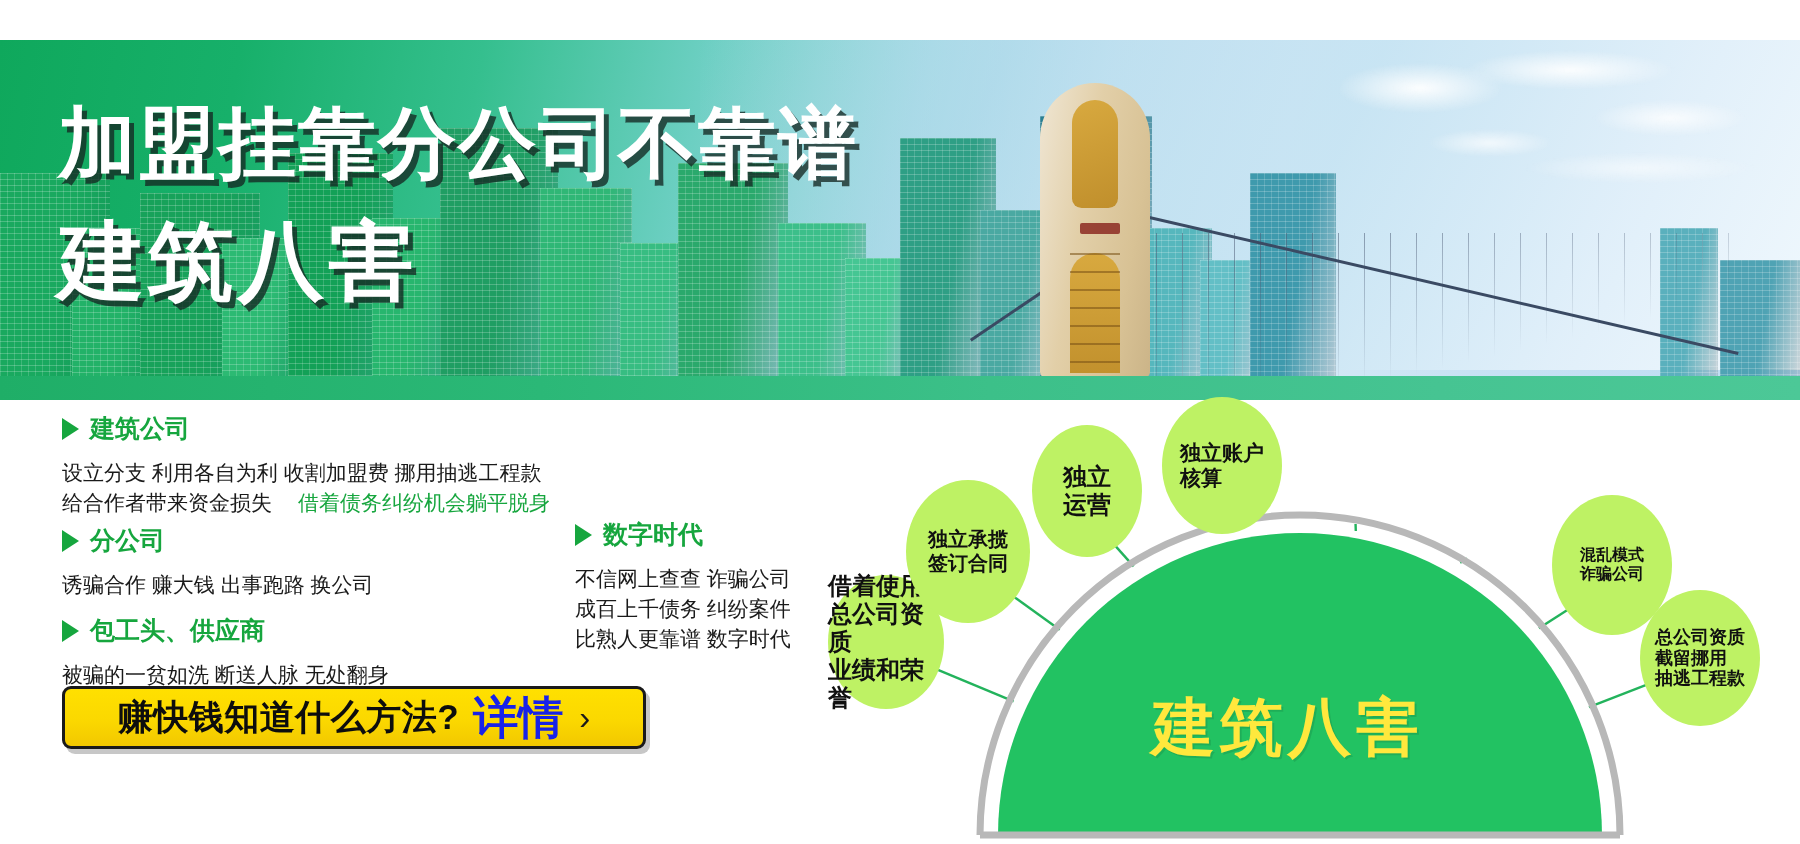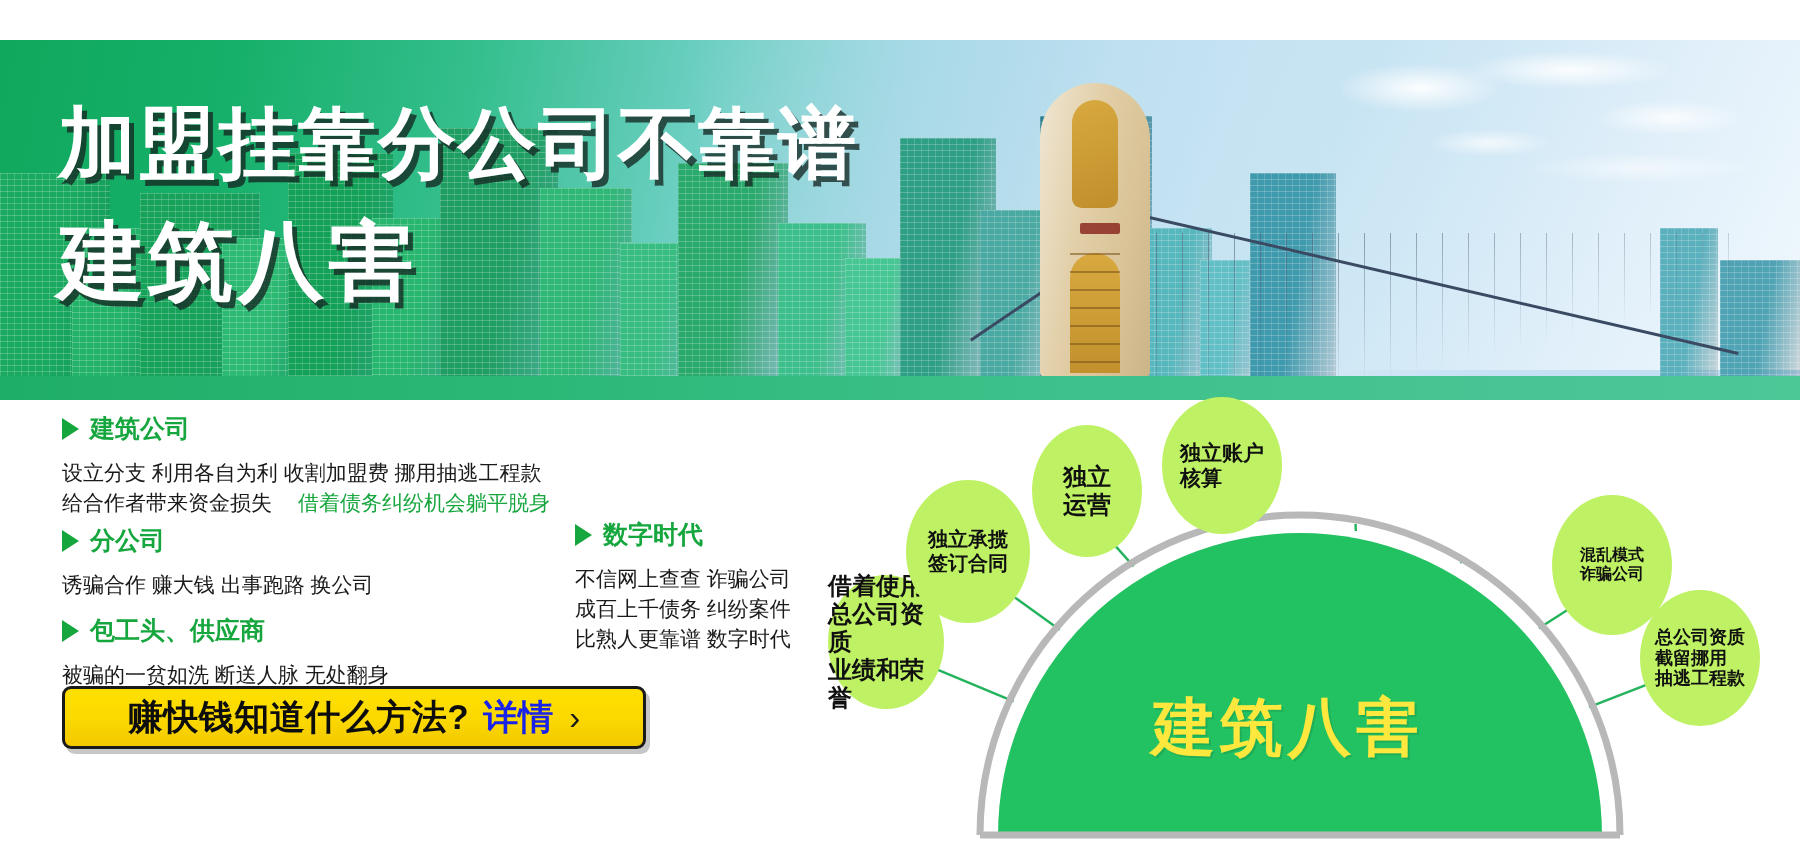--- a/index.html
+++ b/index.html
@@ -82,21 +82,21 @@
   .body-line.green { color:#16a63e; }
   .inline-wrap{ display:flex; gap:26px; white-space:nowrap; }
 
   
   .cta { position:absolute; left:62px; top:286px; width:584px; height:63px;
      background:linear-gradient(180deg,#ffe000,#fbd800 55%,#f2c800);
      border:3px solid #1a1a1a; border-radius:9px;
      display:flex; align-items:center; justify-content:center; gap:14px;
      box-shadow:4px 5px 0 rgba(0,0,0,.22); cursor:pointer; }
   .cta-main { font-size:35px; font-weight:bold; color:#0d0d0d; white-space:nowrap; letter-spacing:.5px;}
-  .cta-link { font-size:35px; font-weight:bold; color:#1822e8; white-space:nowrap; }
+  .cta-link { font-size:45px; font-weight:bold; color:#1822e8; white-space:nowrap; }
   .cta-chev { font-size:33px; color:#1a1a1a; font-weight:300; line-height:1; margin-left:2px;}
 
   
   .diagram { position:absolute; left:810px; top:335px; width:990px; height:509px; }
   .diagram svg { position:absolute; left:0; top:0; }
 
   .bub { position:absolute; border-radius:50%; background:#bef264;
          display:flex; align-items:center; justify-content:center;
          text-align:left; color:#101010; font-weight:bold; line-height:1.16;
          z-index:5; cursor:pointer; }

